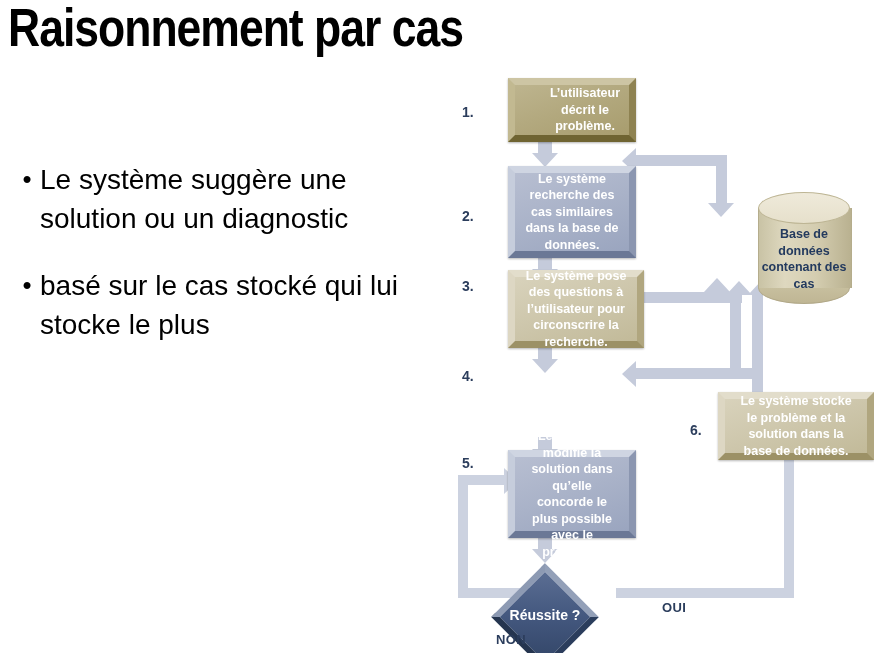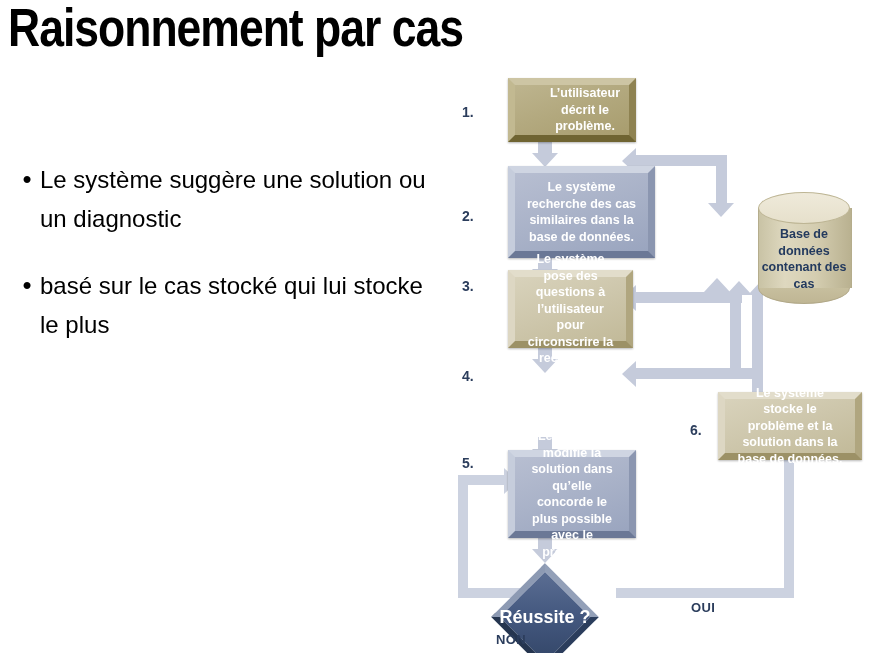--- a/index.html
+++ b/index.html
@@ -13,21 +13,21 @@
     font-weight:bold;font-size:53px;line-height:60px;color:#000000;
     letter-spacing:-1.2px;transform:scaleX(0.84);transform-origin:left top;
     white-space:nowrap;
   }
 
   
   #bullets{position:absolute;left:14px;top:160px;width:430px;}
   .bullet-row{display:flex;align-items:flex-start;margin-bottom:28px;}
   .bullet-dot{width:26px;flex:0 0 26px;font-size:26px;line-height:38px;
               color:#000;text-align:center;}
-  .bullet-text{font-size:24px;line-height:39px;color:#000;font-weight:400;}
+  .bullet-text{font-size:28px;line-height:39px;color:#000;font-weight:400;}
 
   
   #diagram{position:absolute;left:440px;top:70px;width:434px;height:583px;}
 
   
   .conn{position:absolute;background:#c5cbdb;}
   .conn-light{position:absolute;background:#ccd2e0;}
 
   
   .ah{position:absolute;width:0;height:0;}
@@ -89,21 +89,21 @@
 
   
   #diamond{position:absolute;width:108px;height:108px;}
   #diamond .dshape{position:absolute;left:0;top:0;width:76px;height:76px;
     margin:16px;transform:rotate(45deg);
     background:linear-gradient(135deg,#5b6e93 0%,#44587f 48%,#334668 100%);
     border-top:6px solid #93a0b8;border-left:6px solid #8d9ab3;
     border-right:6px solid #2b3d5c;border-bottom:6px solid #25354f;
     box-sizing:border-box;}
   #diamond .dtext{position:absolute;left:0;top:44px;width:100%;text-align:center;
-    z-index:6;font-size:18px;font-weight:700;color:#ffffff;}
+    z-index:6;font-size:14px;font-weight:700;color:#ffffff;}
 
   .branch-label{position:absolute;font-size:13px;font-weight:bold;color:#2b3d5c;
                 letter-spacing:.4px;}
 </style>
 </head>
 <body>
 
 <div id="slide-title">Raisonnement par cas</div>
 
 <div id="bullets">
@@ -162,49 +162,49 @@
   <div class="conn-light" style="left:18px;top:405px;width:10px;height:118px;"></div>
   <div class="conn-light" style="left:18px;top:405px;width:48px;height:10px;"></div>
   <div class="ah ah-right" style="left:64px;top:398px;border-left-color:#ccd2e0;"></div>
 
   <div class="stepnum" style="left:22px;top:34px;">1.</div>
   <div class="pbox gold" style="left:68px;top:8px;width:128px;height:64px;">
     <span class="lbl">L’utilisateur décrit le problème.</span>
   </div>
 
   <div class="stepnum" style="left:22px;top:138px;">2.</div>
-  <div class="pbox slate" style="left:68px;top:96px;width:147px;height:92px;">
+  <div class="pbox slate" style="left:68px;top:96px;width:128px;height:92px;">
     <span class="lbl">Le système recherche des cas similaires dans la base de données.</span>
   </div>
 
   <div class="stepnum" style="left:22px;top:208px;">3.</div>
-  <div class="pbox khaki" style="left:68px;top:200px;width:125px;height:78px;">
+  <div class="pbox khaki" style="left:68px;top:200px;width:136px;height:78px;">
     <span class="lbl">Le système pose des questions à l’utilisateur pour circonscrire la recherche.</span>
   </div>
 
   <div class="stepnum" style="left:22px;top:298px;">4.</div>
 
   <div class="stepnum" style="left:22px;top:385px;">5.</div>
   <div class="pbox slate" style="left:68px;top:380px;width:128px;height:88px;">
     <span class="lbl">Le système modifie la solution dans qu’elle concorde le plus possible avec le problème.</span>
   </div>
 
   <div class="stepnum" style="left:250px;top:352px;">6.</div>
-  <div class="pbox khaki" style="left:278px;top:322px;width:144px;height:68px;">
+  <div class="pbox khaki" style="left:278px;top:322px;width:156px;height:68px;">
     <span class="lbl">Le système stocke le problème et la solution dans la base de données.</span>
   </div>
 
   <div id="db" style="left:318px;top:122px;width:92px;height:112px;">
     <div class="bot"></div>
     <div class="body"></div>
     <div class="top"></div>
     <div class="dbtext">Base de données contenant des cas</div>
   </div>
 
   <div id="diamond" style="left:51px;top:493px;">
     <div class="dshape"></div>
     <div class="dtext">Réussite ?</div>
   </div>
 
   <div class="branch-label" style="left:56px;top:530px;margin-top:32px;">NON</div>
-  <div class="branch-label" style="left:222px;top:530px;margin-left:29px;">OUI</div>
+  <div class="branch-label" style="left:222px;top:530px;">OUI</div>
 
 </div>
 
 </body></html>

